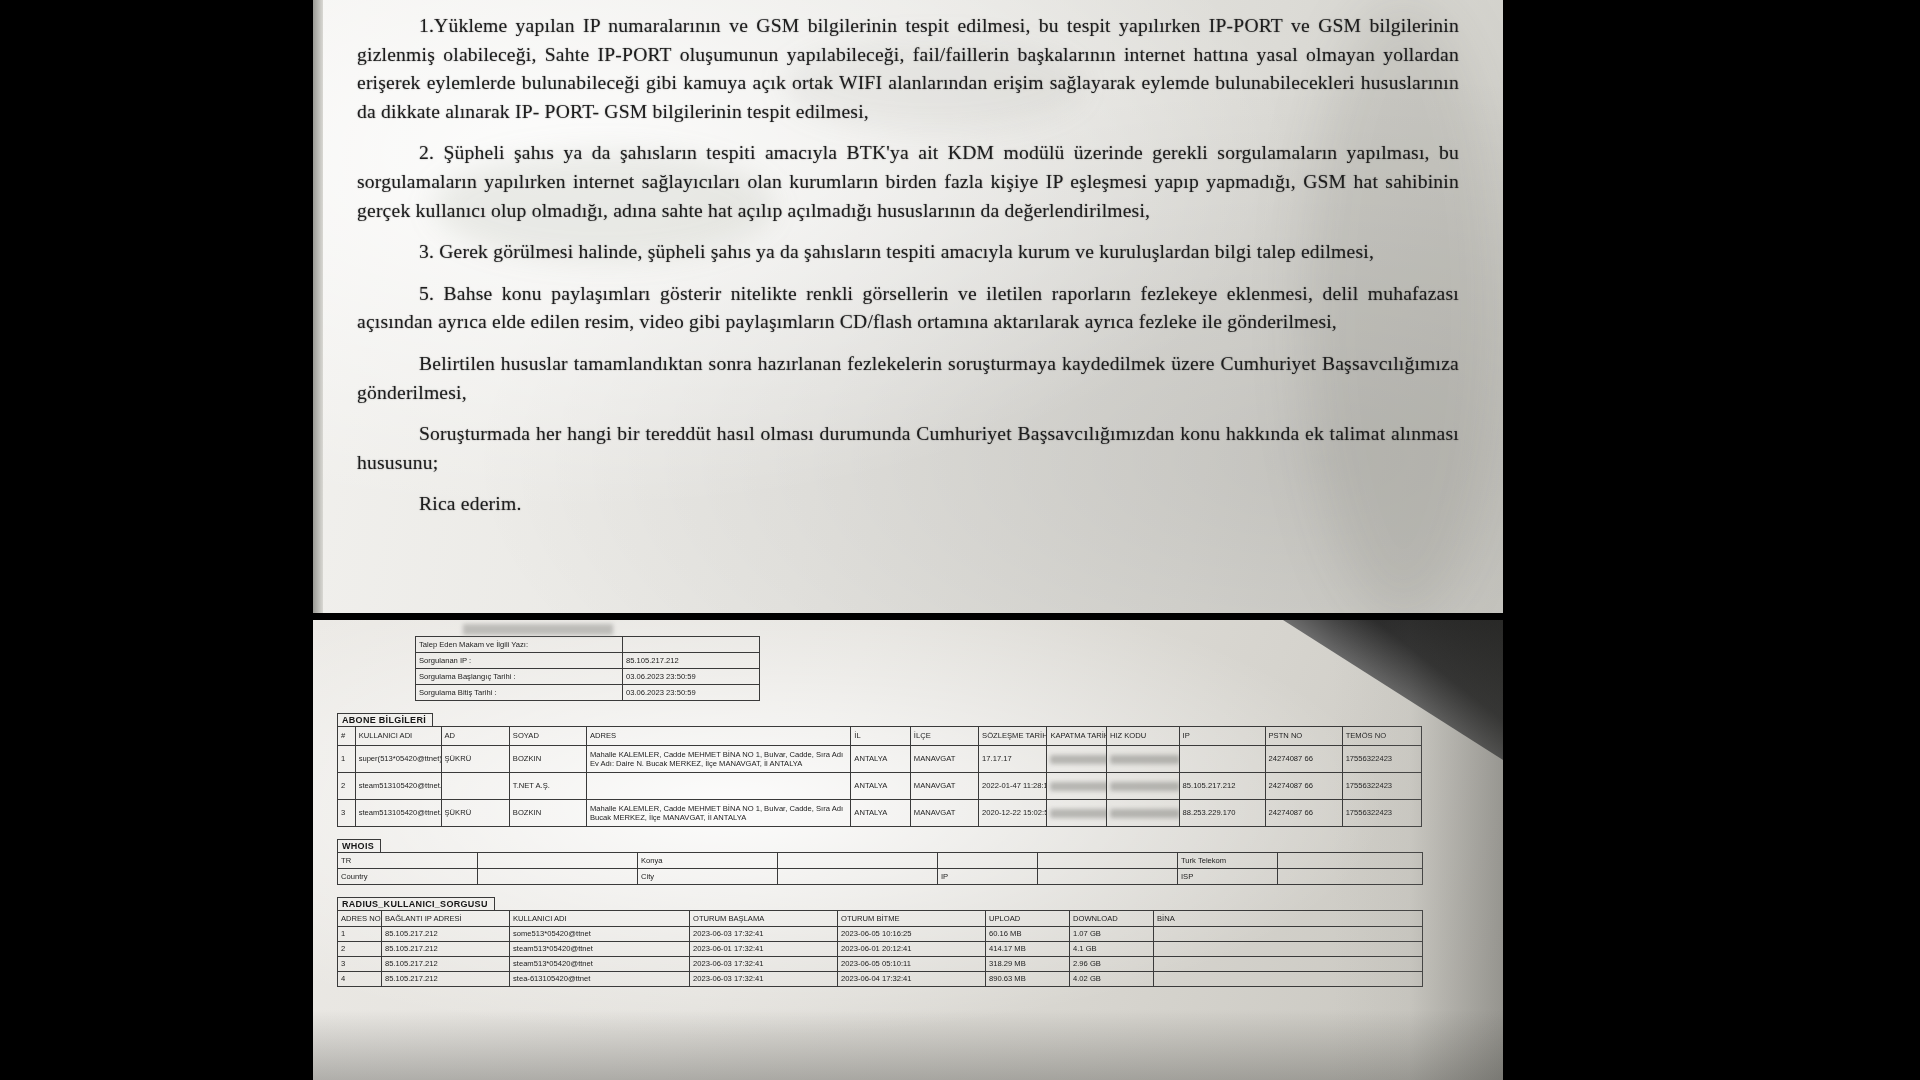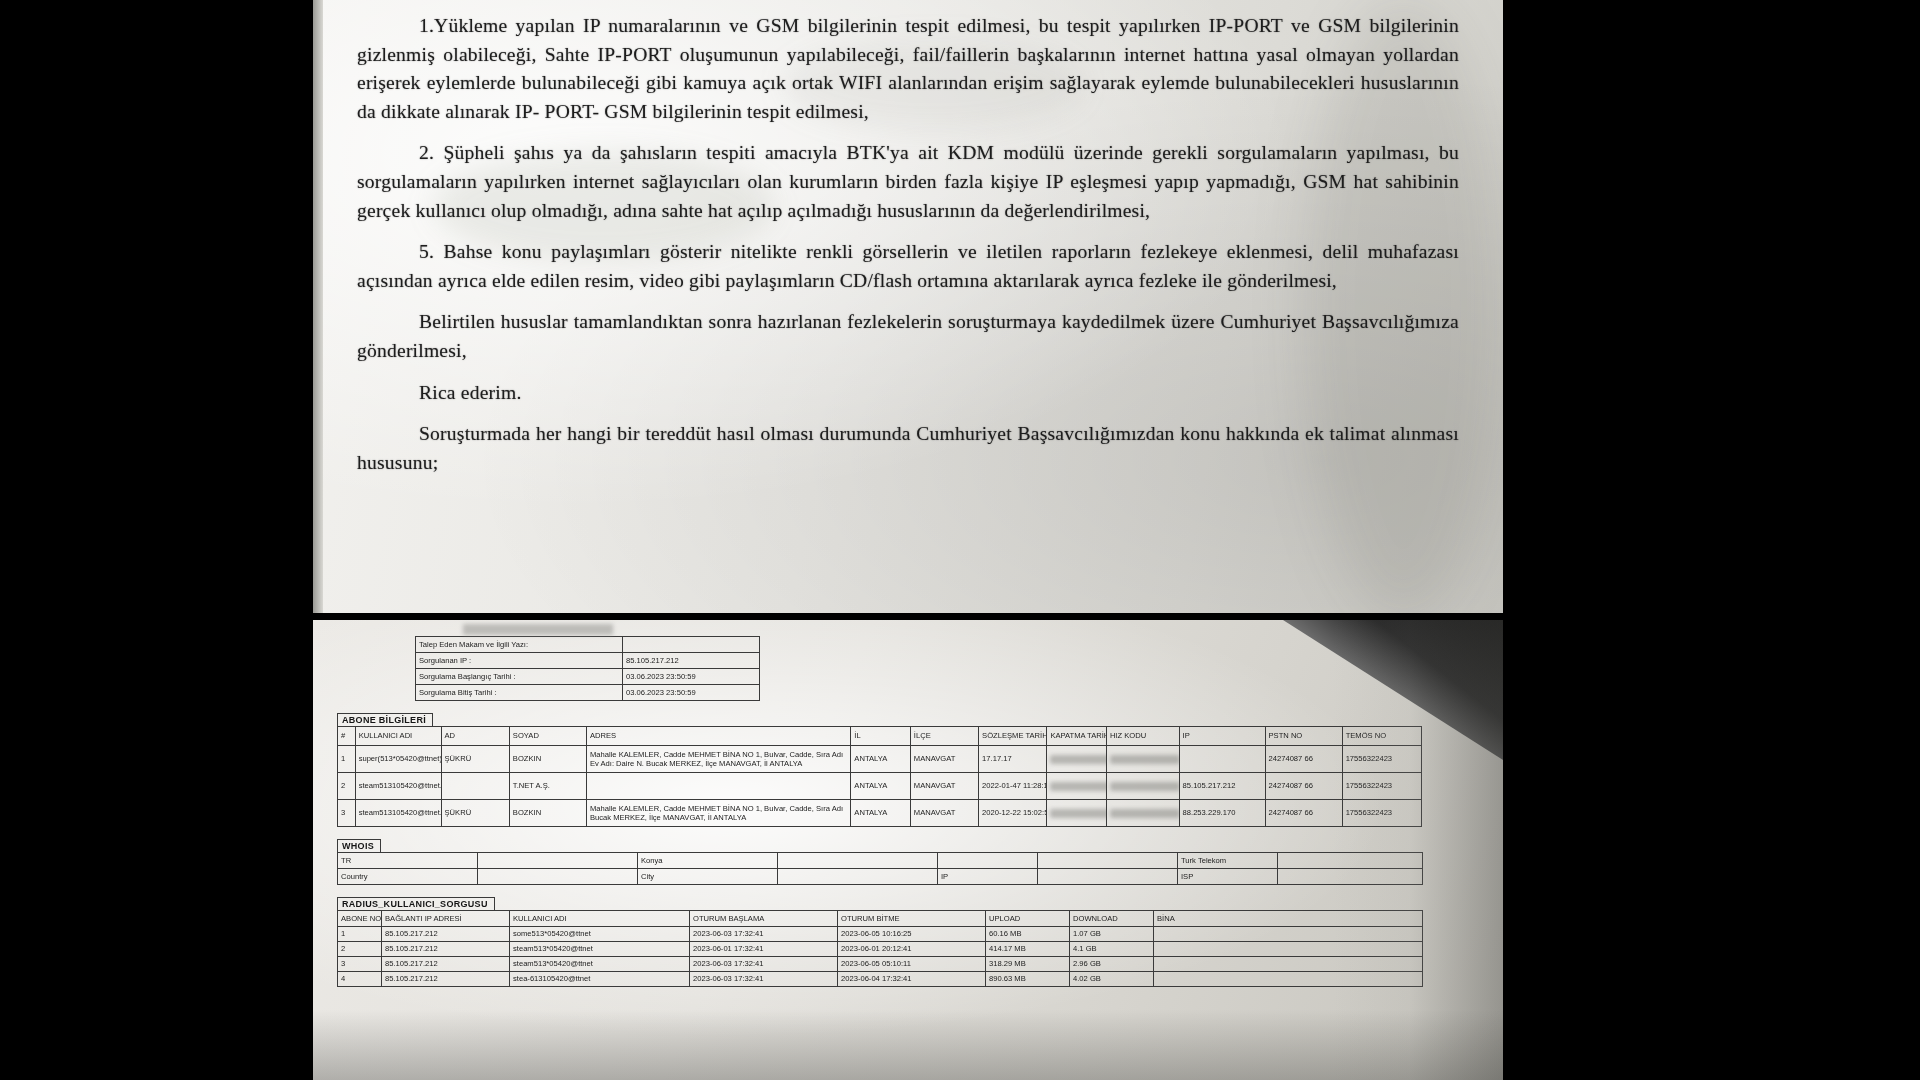--- a/index.html
+++ b/index.html
@@ -191,24 +191,25 @@
 <div class="stage">
 
   <div class="page-top">
     <div class="paper-edge-left"></div>
     <div class="smudge s1"></div>
     <div class="smudge s2"></div>
     <div class="smudge s3"></div>
     <div class="top-text">
       <p>1.Yükleme yapılan IP numaralarının ve GSM bilgilerinin tespit edilmesi, bu tespit yapılırken IP-PORT ve GSM   bilgilerinin gizlenmiş olabileceği, Sahte IP-PORT oluşumunun yapılabileceği, fail/faillerin başkalarının internet hattına yasal olmayan yollardan  erişerek eylemlerde bulunabileceği gibi kamuya açık ortak WIFI alanlarından erişim sağlayarak eylemde bulunabilecekleri hususlarının da dikkate alınarak IP- PORT- GSM bilgilerinin tespit edilmesi,</p>
       <p>2. Şüpheli şahıs ya da şahısların tespiti amacıyla BTK'ya ait KDM modülü üzerinde gerekli sorgulamaların yapılması, bu sorgulamaların yapılırken internet sağlayıcıları olan kurumların birden fazla kişiye IP eşleşmesi yapıp yapmadığı, GSM hat sahibinin gerçek kullanıcı olup olmadığı, adına sahte hat açılıp açılmadığı hususlarının da değerlendirilmesi,</p>
+      <p>3. Gerek görülmesi halinde, şüpheli şahıs ya da şahısların tespiti amacıyla kurum ve kuruluşlardan bilgi talep edilmesi,</p>
       <p>5. Bahse konu paylaşımları gösterir nitelikte renkli görsellerin ve iletilen raporların fezlekeye eklenmesi, delil muhafazası açısından ayrıca elde edilen resim, video gibi paylaşımların CD/flash ortamına aktarılarak ayrıca fezleke ile gönderilmesi,</p>
       <p>Belirtilen hususlar tamamlandıktan sonra hazırlanan fezlekelerin soruşturmaya kaydedilmek üzere Cumhuriyet Başsavcılığımıza gönderilmesi,</p>
+      <p>Soruşturmada her hangi bir tereddüt hasıl olması durumunda Cumhuriyet Başsavcılığımızdan konu hakkında ek talimat alınması hususunu;</p>
       <p>Rica ederim.</p>
-      <p>Soruşturmada her hangi bir tereddüt hasıl olması durumunda Cumhuriyet Başsavcılığımızdan konu hakkında ek talimat alınması hususunu;</p>
     </div>
   </div>
 
   <div class="page-bottom">
     <div class="corner-fold"></div>
     <div class="bottom-inner">
       <div class="redact-top"></div>
 
       <table class="scan req-block">
         <tbody>
@@ -362,21 +363,21 @@
               <col style="width:128px">
               <col style="width:180px">
               <col style="width:148px">
             <col style="width:148px">
               <col style="width:84px">
               <col style="width:84px">
               <col style="width:269px">
           </colgroup>
           <thead>
             <tr>
-              <th>ABONE NO</th>
+              <th>ADRES NO</th>
               <th>BAĞLANTI IP ADRESİ</th>
               <th>KULLANICI ADI</th>
               <th>OTURUM BAŞLAMA</th>
               <th>OTURUM BİTME</th>
               <th>UPLOAD</th>
               <th>DOWNLOAD</th>
               <th>BİNA</th>
             </tr>
           </thead>
           <tbody>

